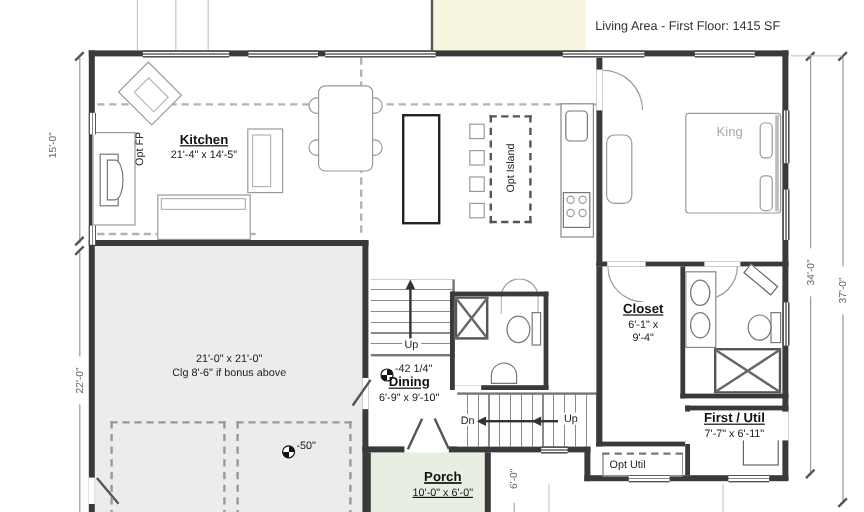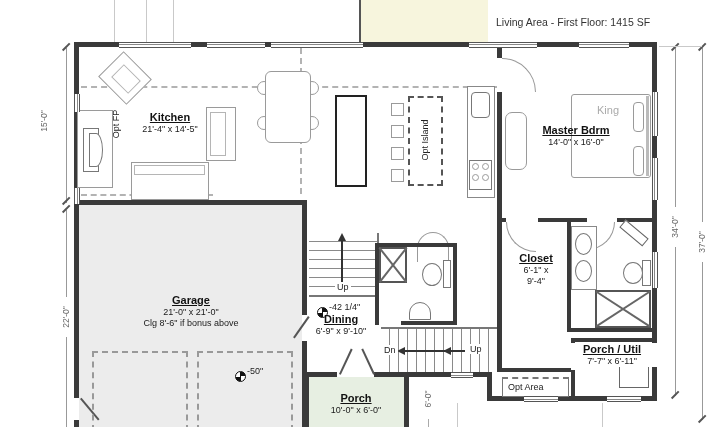--- a/index.html
+++ b/index.html
@@ -72,21 +72,20 @@
   <div class="wall" style="left:283px;top:200px;width:5px;height:227px;"></div>
   <div class="gap" style="left:283px;top:315px;width:5px;height:26px;"></div>
   <div class="leaf" style="left:289px;top:316px;height:26px;transform:rotate(35deg);transform-origin:top left;"></div>
   <div class="gap" style="left:55px;top:398px;width:5px;height:22px;"></div>
   <div class="leaf" style="left:61px;top:399px;height:28px;transform:rotate(-40deg);transform-origin:top left;"></div>
   <div class="sq" style="left:73px;top:351px;width:96px;height:80px;border:2px dashed #999;background:transparent;"></div>
   <div class="sq" style="left:178px;top:351px;width:96px;height:80px;border:2px dashed #999;background:transparent;"></div>
   <div class="target" style="left:216px;top:371px;"></div>
   <div class="ann" style="left:228px;top:366px;">-50"</div>
   <div class="label" style="left:92px;top:294px;width:160px;">
-    <span class="rname">Garage</span>
     <span class="rdims">21'-0" x 21'-0"</span>
     <span class="rnote">Clg 8'-6" if bonus above</span>
   </div>
 
   <div class="furn" style="left:58px;top:110px;width:36px;height:78px;"></div>
   <div class="furn" style="left:64px;top:128px;width:16px;height:44px;border-color:#777;"></div>
   <div class="furn" style="left:70px;top:133px;width:14px;height:34px;border-radius:0 50% 50% 0 / 0 50% 50% 0;border-color:#777;"></div>
   <div class="ann vert" style="left:67px;top:119px;width:60px;text-align:center;">Opt FP</div>
   <div class="furn" style="left:86px;top:60px;width:40px;height:36px;transform:rotate(45deg);"></div>
   <div class="furn" style="left:95px;top:70px;width:24px;height:18px;transform:rotate(45deg);border-color:#b5b5b5;"></div>
@@ -127,24 +126,20 @@
   <div class="gap" style="left:487px;top:218px;width:32px;height:4px;"></div>
   <div class="arc" style="left:487px;top:222px;width:30px;height:30px;border-top:none;border-right:none;border-radius:0 0 0 100%;"></div>
   <div class="gap" style="left:568px;top:218px;width:30px;height:4px;"></div>
   <div class="arc" style="left:568px;top:222px;width:28px;height:28px;border-top:none;border-left:none;border-radius:0 0 100% 0;"></div>
   <div class="furn" style="left:552px;top:94px;width:80px;height:84px;border-radius:3px;"></div>
   <div class="tline" style="left:627px;top:96px;width:3px;height:80px;background:#bbb;"></div>
   <div class="furn" style="left:614px;top:102px;width:11px;height:30px;border-radius:4px;"></div>
   <div class="furn" style="left:614px;top:146px;width:11px;height:30px;border-radius:4px;"></div>
   <div class="ann" style="left:578px;top:104px;font-size:11px;color:#aaa;">King</div>
   <div class="furn" style="left:486px;top:112px;width:22px;height:58px;border-radius:7px;"></div>
-  <div class="label" style="left:497px;top:124px;width:120px;">
-    <span class="rname">Master Bdrm</span>
-    <span class="rdims">14'-0" x 16'-0"</span>
-  </div>
 
   <div class="treads-h" style="left:290px;top:233px;width:70px;height:60px;"></div>
   <div class="tline" style="left:358px;top:233px;width:1.5px;height:60px;background:#777;"></div>
   <div class="tline" style="left:290px;top:295px;width:70px;height:1.5px;background:#777;"></div>
   <div class="tline" style="left:322px;top:240px;width:1.5px;height:50px;background:#333;"></div>
   <div class="arrow-up" style="left:319px;top:233px;"></div>
   <div class="ann" style="left:316px;top:282px;background:#fff;padding:0 2px;">Up</div>
   <div class="arc" style="left:398px;top:232px;width:32px;height:30px;border-radius:16px 16px 0 0;border-bottom:none;"></div>
 
   <div class="wall" style="left:356px;top:243px;width:82px;height:4px;"></div>
@@ -195,28 +190,28 @@
   <div class="furn" style="left:604px;top:262px;width:20px;height:22px;border-radius:50%;border-color:#777;"></div>
   <div class="sq" style="left:576px;top:290px;width:56px;height:38px;border:2px solid #555;"></div>
   <div class="xl" style="left:572px;top:308px;width:64px;transform:rotate(33deg);"></div>
   <div class="xl" style="left:572px;top:308px;width:64px;transform:rotate(-33deg);"></div>
 
   <div class="wall" style="left:552px;top:338px;width:86px;height:4px;"></div>
   <div class="wall" style="left:552px;top:338px;width:4px;height:58px;"></div>
   <div class="gap" style="left:552px;top:346px;width:4px;height:24px;"></div>
   <div class="furn" style="left:600px;top:362px;width:30px;height:26px;border-color:#666;"></div>
   <div class="label" style="left:548px;top:343px;width:90px;background:#fff;">
-    <span class="rname">Porch / Util</span>
+    <span class="rname">First / Util</span>
     <span class="rdims">7'-7" x 6'-11"</span>
   </div>
 
   <div class="sq" style="left:483px;top:377px;width:67px;height:20px;border:1.5px solid #777;border-top:2px dashed #777;background:#fff;"></div>
-  <div class="ann" style="left:489px;top:382px;">Opt Area</div>
-
-  <div class="label" style="left:287px;top:392px;width:100px;">
+  <div class="ann" style="left:489px;top:382px;">Opt Util</div>
+
+  <div class="label" style="left:300px;top:392px;width:100px;text-decoration:underline;">
     <span class="rname">Porch</span>
     <span class="rdims">10'-0" x 6'-0"</span>
   </div>
 
   <div class="window-h" style="left:100px;top:42px;width:72px;"></div>
   <div class="window-h" style="left:188px;top:42px;width:58px;"></div>
   <div class="window-h" style="left:252px;top:42px;width:92px;"></div>
   <div class="window-h" style="left:450px;top:42px;width:68px;"></div>
   <div class="window-h" style="left:560px;top:42px;width:50px;"></div>
   <div class="window-v" style="left:55px;top:94px;height:18px;"></div>

